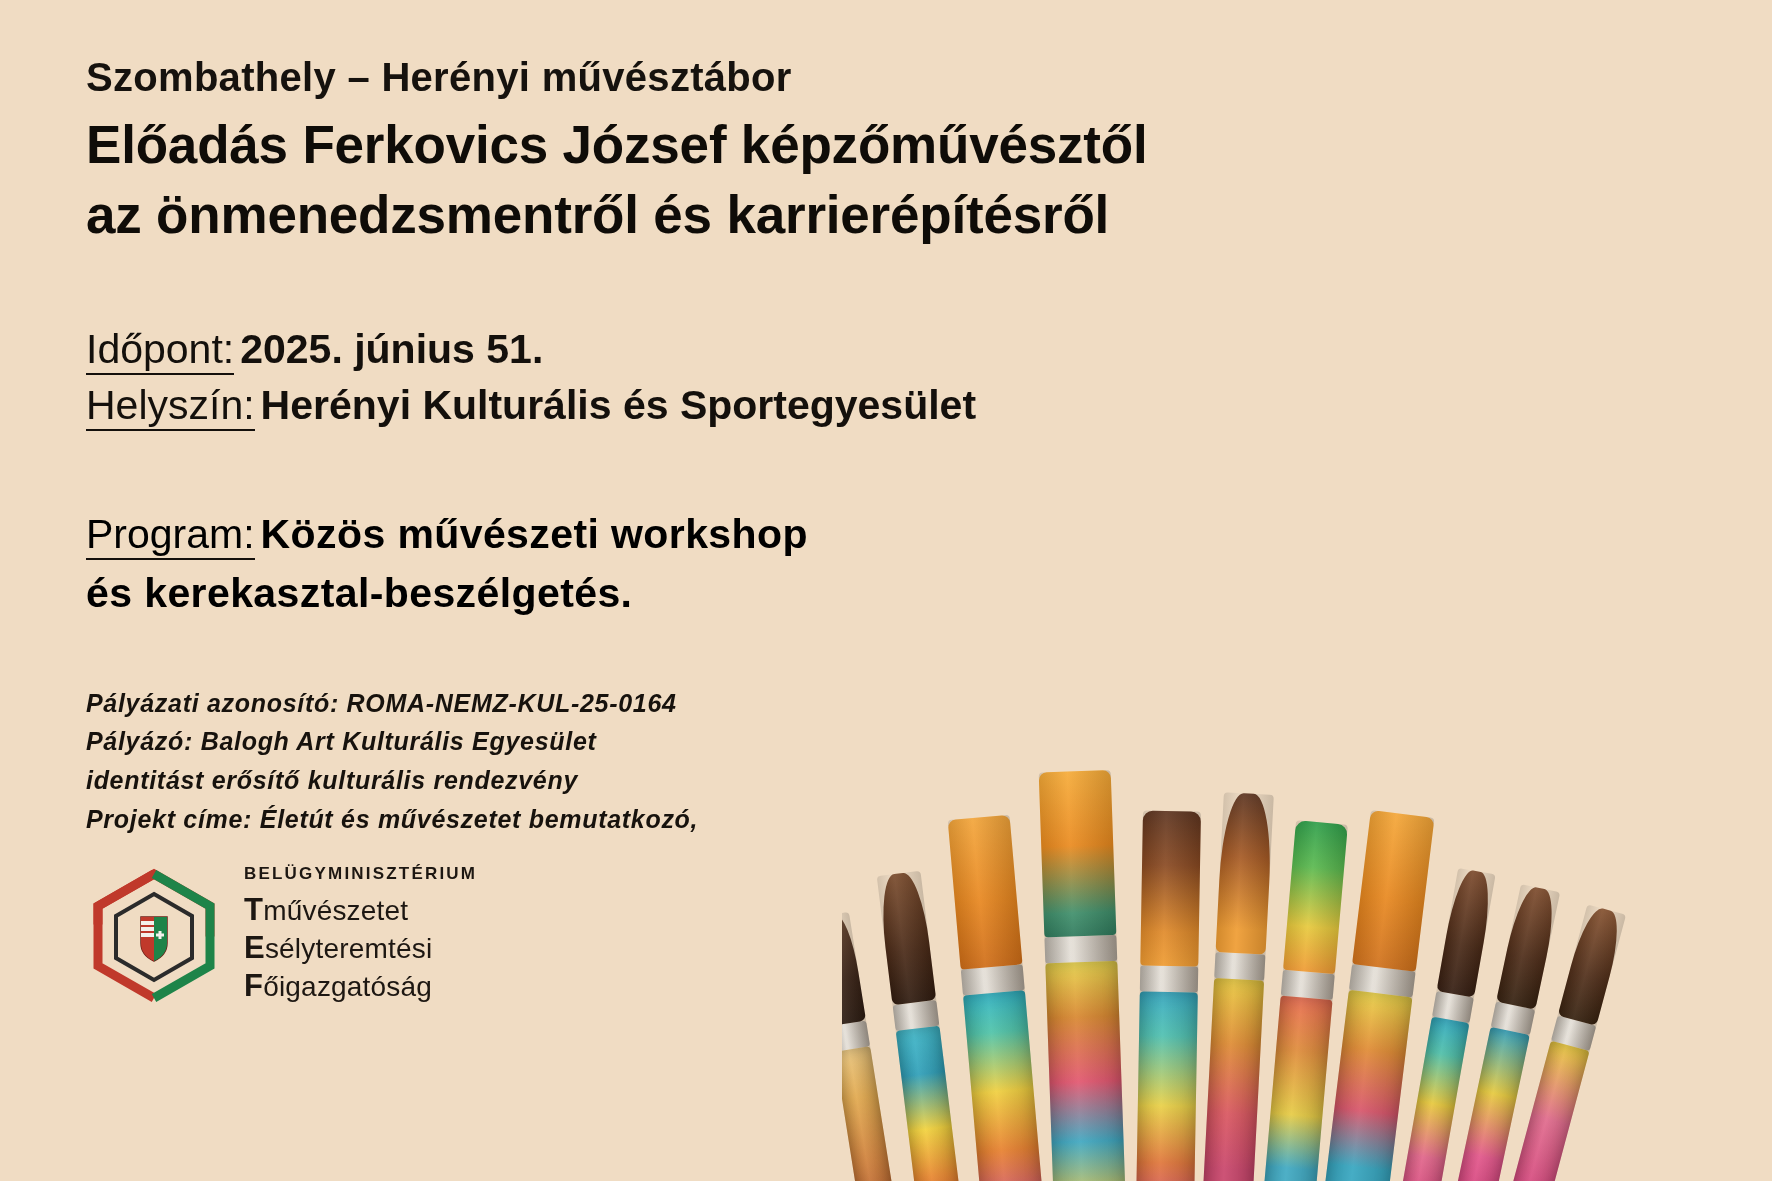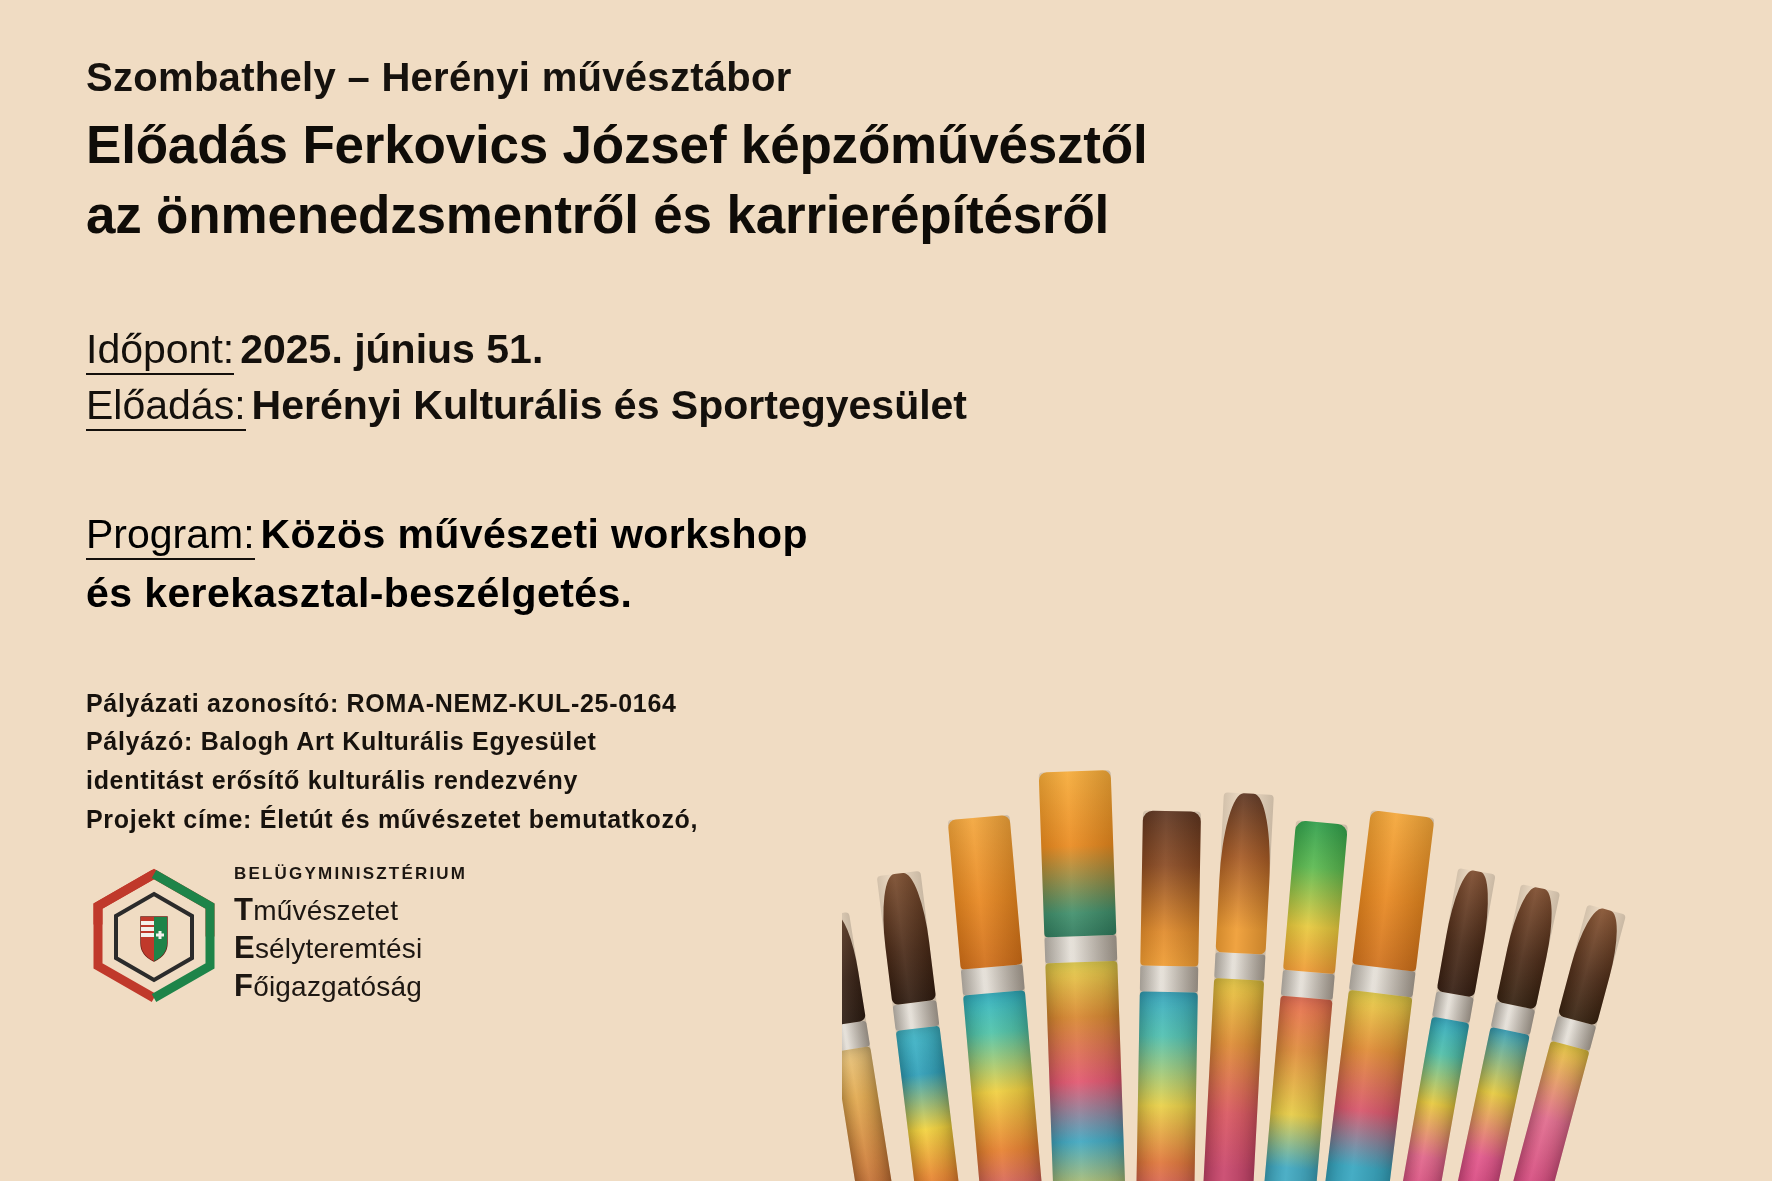--- a/index.html
+++ b/index.html
@@ -90,36 +90,37 @@
   .meta {
     margin-top: 62px;
   }
   .meta-line {
     font-size: 25px;
     font-weight: bold;
     color: #17120d;
     letter-spacing: 0.7px;
     line-height: 1.55;
     white-space: nowrap;
+    font-style: italic;
   }
 
   .support-label {
     margin-top: 40px;
     font-size: 21px;
     font-weight: bold;
     color: #17120d;
     letter-spacing: 0.7px;
   }
 
   
   .logo-block {
     margin-top: 26px;
     display: flex;
     align-items: center;
-    gap: 12px;
+    gap: 22px;
   }
   .logo-mark {
     width: 136px;
     height: 136px;
     position: relative;
     flex: 0 0 auto;
   }
   .logo-text {
     line-height: 1.0;
   }
@@ -197,21 +198,21 @@
     <h1 class="headline">
       <span class="l1">Előadás Ferkovics József képzőművésztől</span>
       <span class="l2">az önmenedzsmentről és karrierépítésről</span>
     </h1>
 
     <div class="facts">
       <div class="fact-row">
         <span class="fact-label">Időpont:</span><span class="fact-value">2025. június 51.</span>
       </div>
       <div class="fact-row">
-        <span class="fact-label">Előadás:</span><span class="fact-value">Herényi Kulturális és Sportegyesület</span>
+        <span class="fact-label">Helyszín:</span><span class="fact-value">Herényi Kulturális és Sportegyesület</span>
       </div>
     </div>
 
     <div class="program">
       <div class="program-row">
         <span class="program-label">Program:</span><span class="program-value">Közös művészeti workshop</span>
       </div>
       <div class="program-row second">
         <span class="program-value">és kerekasztal-beszélgetés.</span>
       </div>

